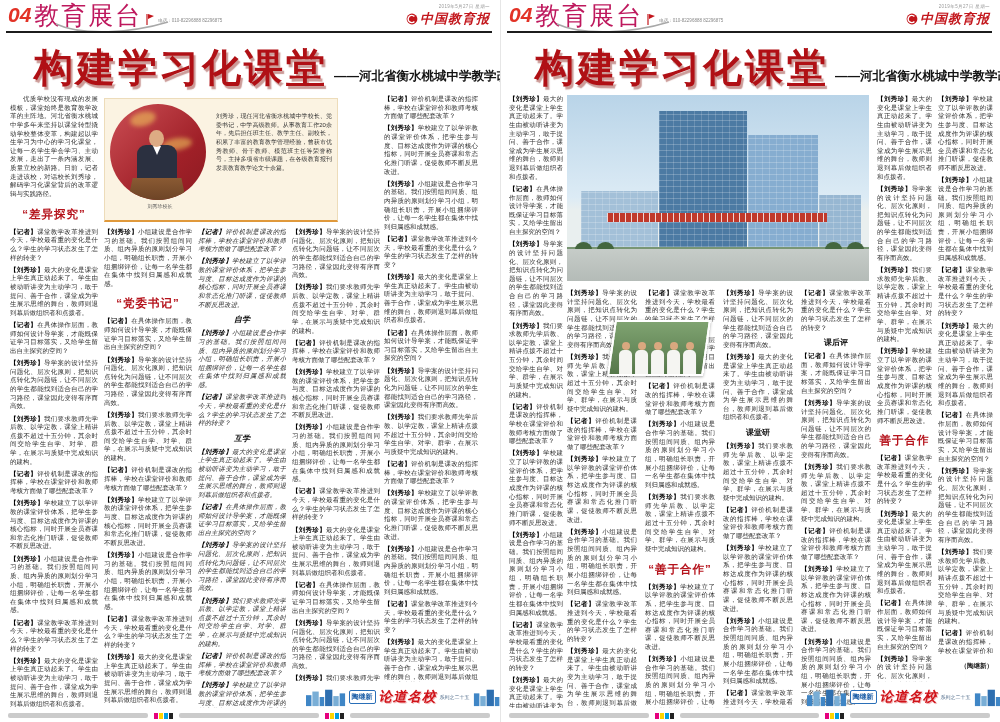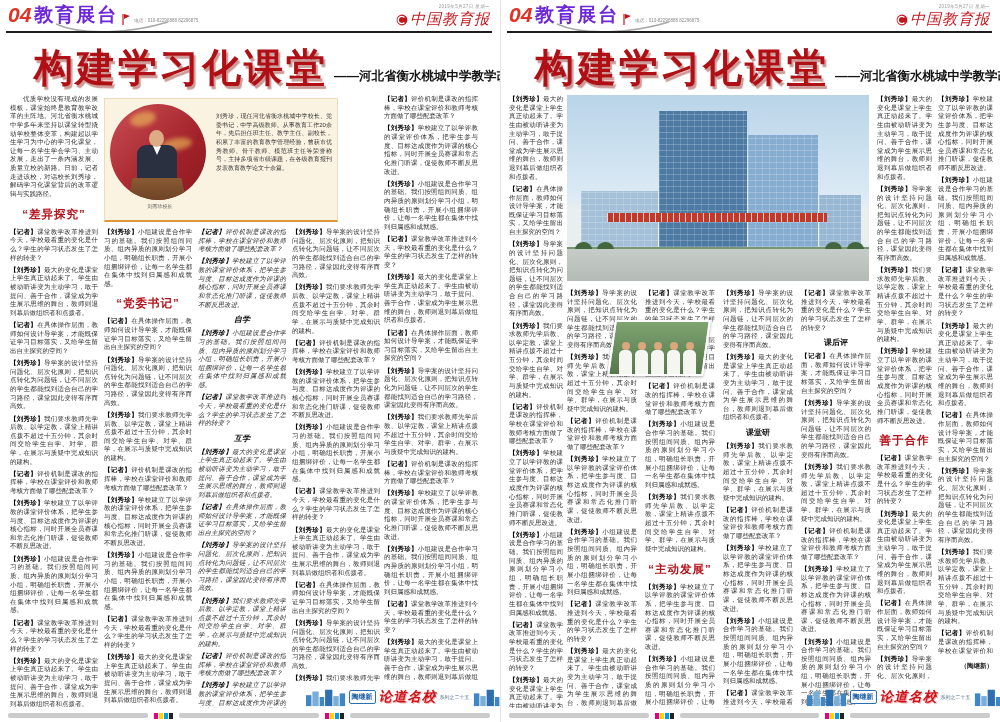--- a/index.html
+++ b/index.html
@@ -5,26 +5,26 @@
   html,body{margin:0;padding:0;background:#fff;}
   .spread{width:1000px;height:722px;display:flex;overflow:hidden;background:#fff;}
   .page{position:relative;width:500px;height:722px;flex:0 0 500px;background:#fff;overflow:hidden;
         font-family:"Liberation Sans",sans-serif;color:#222;}
   .page+.page{border-left:1px solid #e6e6e6;box-sizing:border-box;}
 
   
   .phead{position:absolute;left:8px;right:10px;top:4px;height:27px;display:flex;justify-content:space-between;align-items:flex-start;}
   .ph-left{display:flex;align-items:flex-end;gap:3px;}
   .edno{font-size:21px;line-height:22px;font-weight:900;color:#e23226;font-style:italic;}
-  .secname{font-size:19px;line-height:22px;font-weight:700;color:#6d28d9;letter-spacing:2px;}
+  .secname{font-size:25px;line-height:22px;font-weight:400;color:#be185d;letter-spacing:2px;}
   .contact{font-size:4.5px;color:#8a8a8a;padding-bottom:3px;white-space:nowrap;}
   .ph-right{text-align:right;}
   .pdate{font-size:4.5px;color:#9a9a9a;letter-spacing:.4px;}
   .masthead{display:flex;align-items:center;justify-content:flex-end;gap:2px;margin-top:1px;}
-  .mh-text{font-family:"Liberation Serif",serif;font-style:italic;font-weight:400;font-size:15px;color:#c3161c;letter-spacing:1px;}
+  .mh-text{font-family:"Liberation Serif",serif;font-style:italic;font-weight:700;font-size:13px;color:#c3161c;letter-spacing:1px;}
   .rule{position:absolute;left:6px;right:8px;top:31px;height:2.2px;background:#1c1c1c;}
   .swoosh{position:absolute;left:52px;top:21px;width:120px;height:16px;pointer-events:none;}
 
   
   .titleblock{position:absolute;left:34px;top:44px;height:46px;display:flex;align-items:flex-end;gap:6px;white-space:nowrap;}
   .bigtitle{font-family:"Liberation Serif",serif;font-size:39px;line-height:44px;font-weight:900;color:#b01015;
             letter-spacing:3px;text-shadow:2px 3px 1px rgba(140,30,25,.45);}
   .subtitle{font-size:12.5px;font-weight:bold;color:#141414;padding-bottom:5px;}
 
   
@@ -310,21 +310,21 @@
             <p class="bp"><b>【刘秀珍】</b>小组建设是合作学习的基础。我们按照组间同质、组内异质的原则划分学习小组，明确组长职责，开展小组捆绑评价，让每一名学生都在集体中找到归属感和成就感。</p>
             <p class="bp"><b>【记者】</b>课堂教学改革推进到今天，学校最看重的变化是什么？学生的学习状态发生了怎样的转变？</p>
             <p class="bp"><b>【刘秀珍】</b>最大的变化是课堂上学生真正动起来了。学生由被动听讲变为主动学习，敢于提问、善于合作，课堂成为学生展示思维的舞台，教师则退到幕后做组织者和点拨者。</p>
           </div>
           <div class="col" style="left: 144px; top: 289px; width: 70px; height: 419px;">
             <p class="bp"><b>【记者】</b>课堂教学改革推进到今天，学校最看重的变化是什么？学生的学习状态发生了怎样的转变？</p>
             <p class="bp"><b>【记者】</b>在具体操作层面，教师如何设计导学案，才能既保证学习目标落实，又给学生留出自主探究的空间？</p>
             <p class="bp"><b>【记者】</b>评价机制是课改的指挥棒，学校在课堂评价和教师考核方面做了哪些配套改革？</p>
             <p class="bp"><b>【刘秀珍】</b>小组建设是合作学习的基础。我们按照组间同质、组内异质的原则划分学习小组，明确组长职责，开展小组捆绑评价，让每一名学生都在集体中找到归属感和成就感。</p>
             <p class="bp"><b>【刘秀珍】</b>我们要求教师先学后教、以学定教，课堂上精讲点拨不超过十五分钟，其余时间交给学生自学、对学、群学，在展示与质疑中完成知识的建构。</p>
-            <div class="rh">“主动发展”</div>
+            <div class="rh">“善于合作”</div>
             <p class="bp"><b>【刘秀珍】</b>学校建立了以学评教的课堂评价体系，把学生参与度、目标达成度作为评课的核心指标，同时开展全员赛课和常态化推门听课，促使教师不断反思改进。</p>
             <p class="bp"><b>【刘秀珍】</b>小组建设是合作学习的基础。我们按照组间同质、组内异质的原则划分学习小组，明确组长职责，开展小组捆绑评价，让每一名学生都在集体中找到归属感和成就感。</p>
           </div>
           <div class="col" style="left: 222px; top: 289px; width: 70px; height: 419px;">
             <p class="bp"><b>【刘秀珍】</b>导学案的设计坚持问题化、层次化原则，把知识点转化为问题链，让不同层次的学生都能找到适合自己的学习路径，课堂因此变得有序而高效。</p>
             <p class="bp"><b>【刘秀珍】</b>最大的变化是课堂上学生真正动起来了。学生由被动听讲变为主动学习，敢于提问、善于合作，课堂成为学生展示思维的舞台，教师则退到幕后做组织者和点拨者。</p>
             <div class="sh">课堂研</div>
             <p class="bp"><b>【刘秀珍】</b>我们要求教师先学后教、以学定教，课堂上精讲点拨不超过十五分钟，其余时间交给学生自学、对学、群学，在展示与质疑中完成知识的建构。</p>
             <p class="bp"><b>【记者】</b>评价机制是课改的指挥棒，学校在课堂评价和教师考核方面做了哪些配套改革？</p>
             <p class="bp"><b>【刘秀珍】</b>学校建立了以学评教的课堂评价体系，把学生参与度、目标达成度作为评课的核心指标，同时开展全员赛课和常态化推门听课，促使教师不断反思改进。</p>

